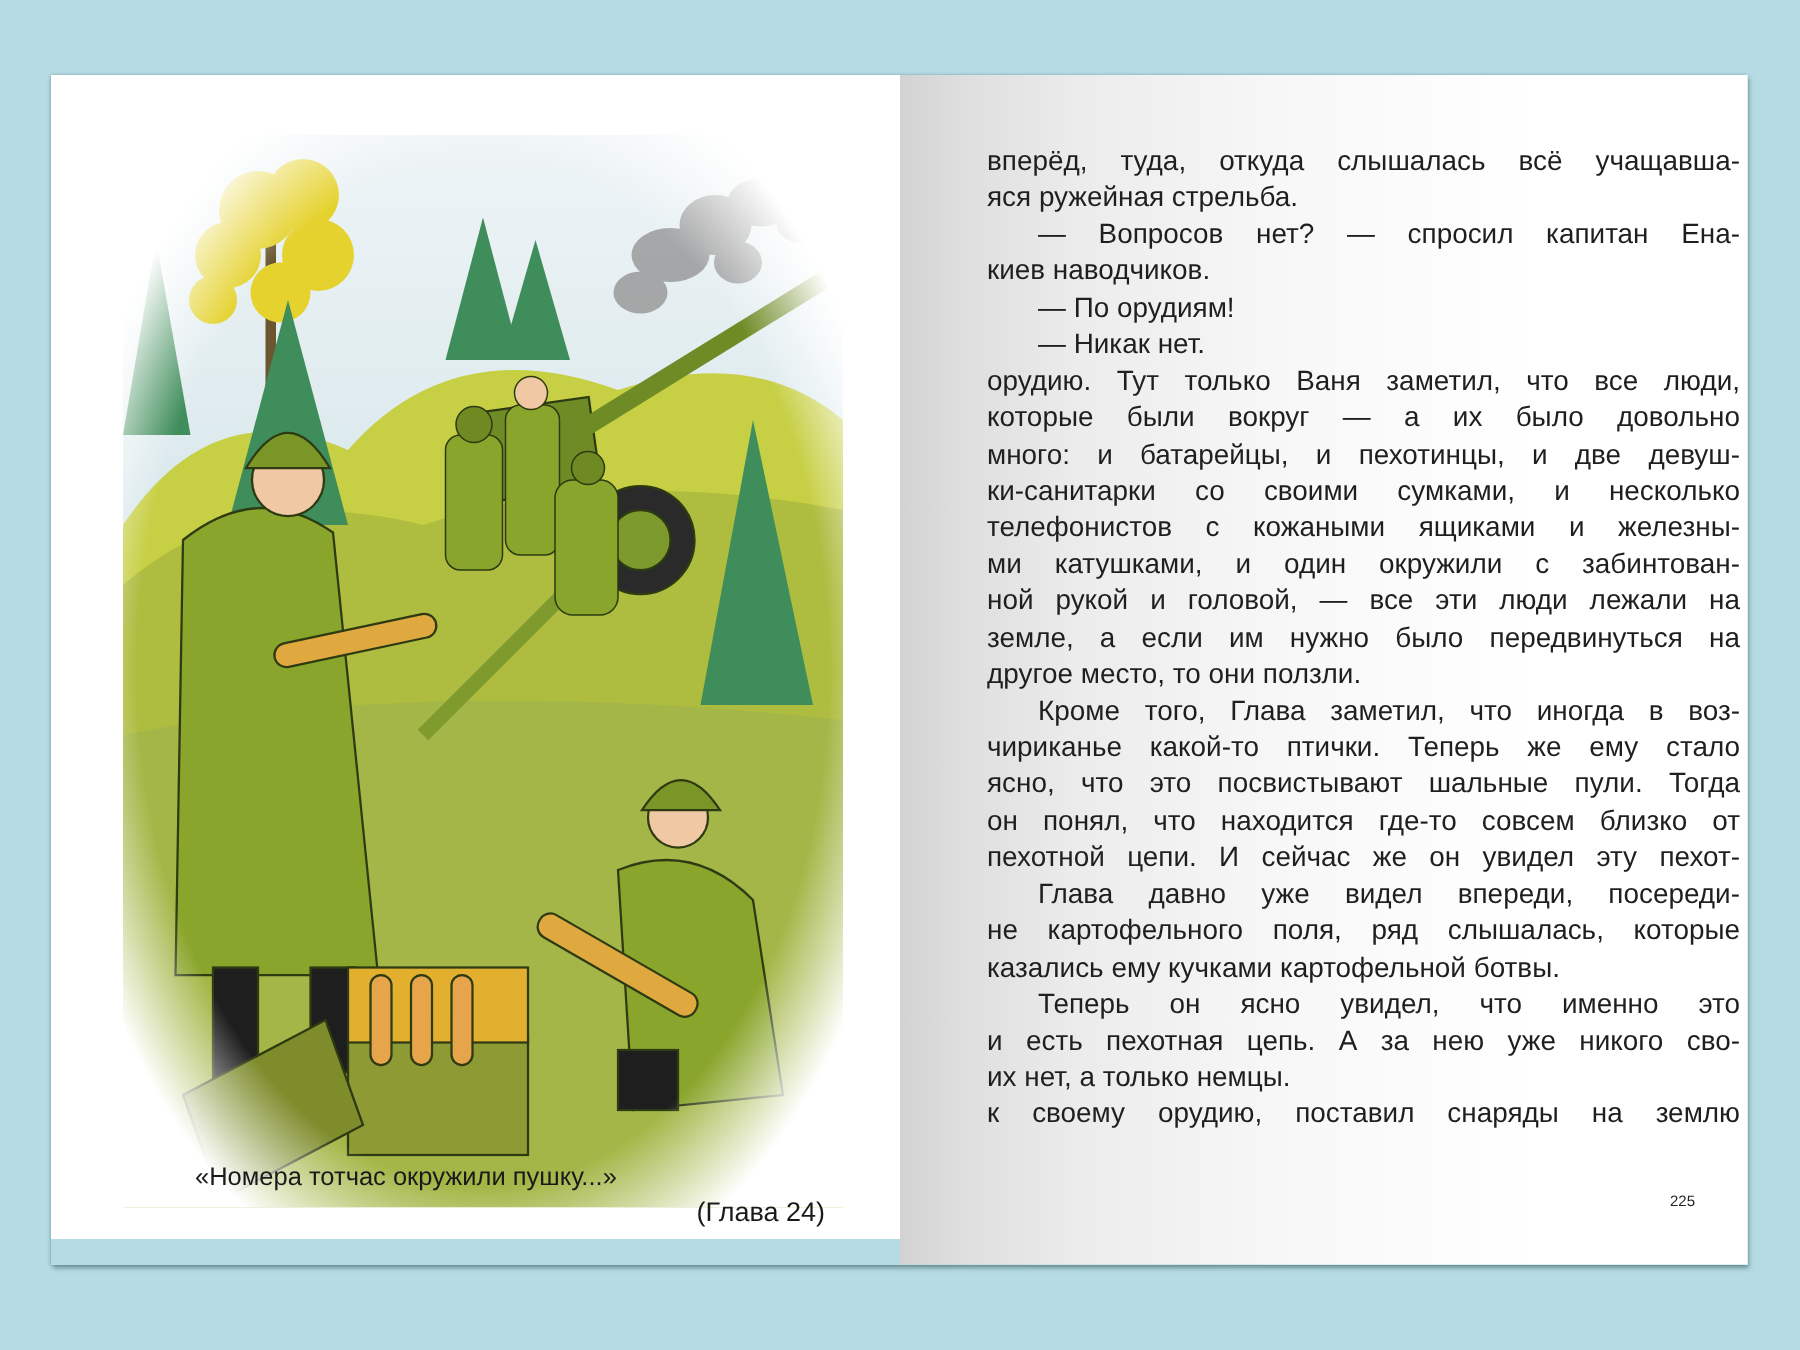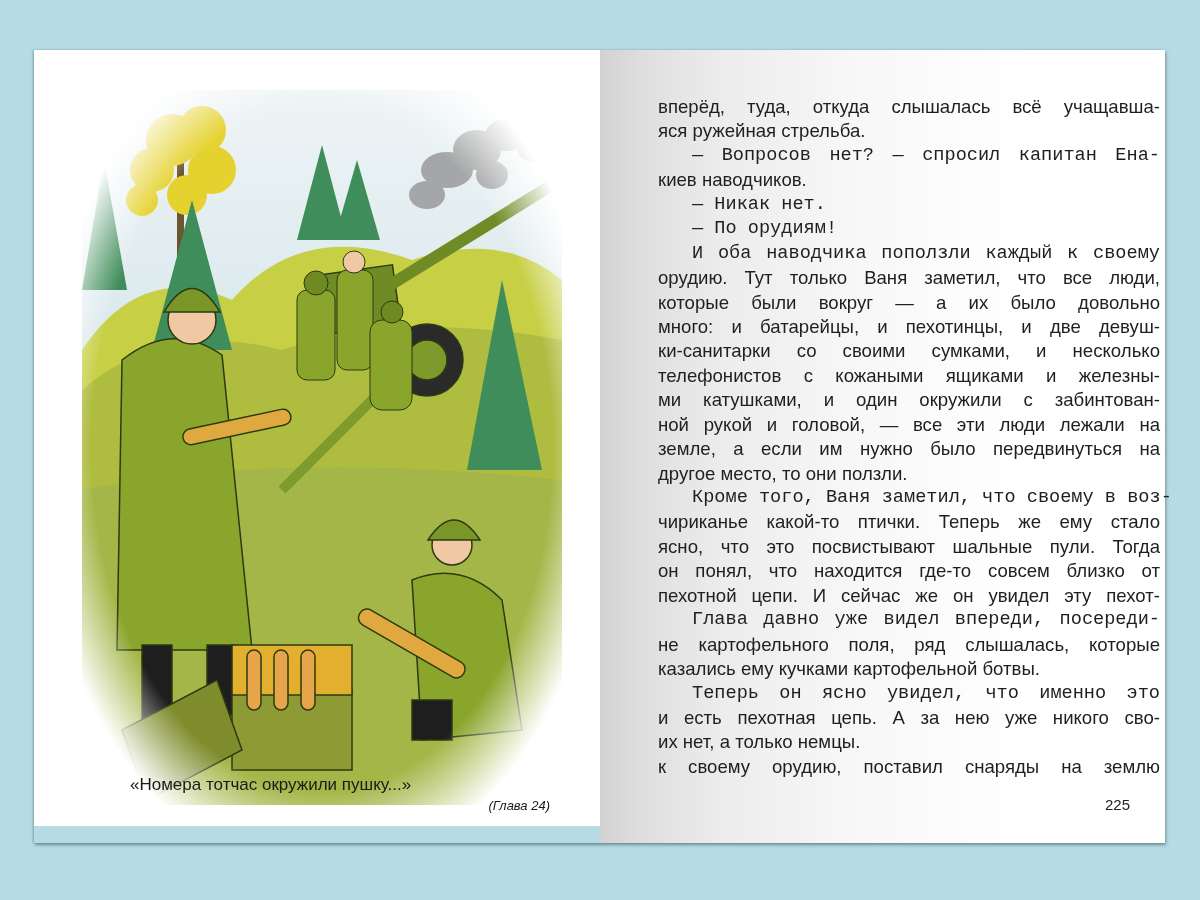--- a/index.html
+++ b/index.html
@@ -22,31 +22,31 @@
     background: linear-gradient(to right, #d2d2d2 0px, #dedede 40px, #ececec 120px, #f7f7f7 250px, #ffffff 420px);
   }
   .illustration {
     position: absolute; left: 48px; top: 40px; width: 480px; height: 715px;
   }
   .illustration svg { width: 100%; height: 100%; display: block; }
   .caption {
     position: absolute; left: 96px; top: 725px; font-size: 17px; color: #1a1a1a;
   }
   .chapter {
-    position: absolute; right: 50px; top: 748px; font-size: 13px; font-style: italic; color: #1a1a1a;
+    position: absolute; right: 50px; top: 748px; font-size: 18px; color: #1a1a1a;
   }
   .text {
     position: absolute; left: 58px; top: 45px; width: 502px;
     font-size: 18.6px; line-height: 24.45px; color: #1f1f1f;
   }
   .line { display: block; white-space: nowrap; text-align: justify; text-align-last: justify; height: 24.45px; }
   .line.end { text-align-last: left; }
-  .line.indent { padding-left: 34px; font-family: Liberation Mono, monospace; }
+  .line.indent { padding-left: 34px; }
   .page-number {
-    position: absolute; right: 35px; top: 746px; font-size: 15px; color: #222;
+    position: absolute; right: 35px; top: 746px; font-size: 10px; color: #222;
   }
 </style>
 </head>
 <body>
 
 <div class="book">
 
   <div class="page-left">
     <div class="illustration">
       <svg viewBox="0 0 480 715" xmlns="http://www.w3.org/2000/svg" preserveAspectRatio="none">
@@ -143,33 +143,32 @@
     <div class="caption">«Номера тотчас окружили пушку...»</div>
     <div class="chapter">(Глава 24)</div>
   </div>
 
   <div class="page-right">
     <div class="text" id="text-block">
         <span class="line">вперёд, туда, откуда слышалась всё учащавша-</span>
         <span class="line end">яся ружейная стрельба.</span>
         <span class="line indent">— Вопросов нет? — спросил капитан Ена-</span>
         <span class="line end">киев наводчиков.</span>
+        <span class="line indent end">— По орудиям!</span>
         <span class="line indent end">— Никак нет.</span>
-        <span class="line indent end">— По орудиям!</span>
-        <span class="line indent">И оба наводчика поползли каждый к своему</span>
         <span class="line">орудию. Тут только Ваня заметил, что все люди,</span>
         <span class="line">которые были вокруг — а их было довольно</span>
         <span class="line">много: и батарейцы, и пехотинцы, и две девуш-</span>
         <span class="line">ки-санитарки со своими сумками, и несколько</span>
         <span class="line">телефонистов с кожаными ящиками и железны-</span>
         <span class="line">ми катушками, и один окружили с забинтован-</span>
         <span class="line">ной рукой и головой, — все эти люди лежали на</span>
         <span class="line">земле, а если им нужно было передвинуться на</span>
         <span class="line end">другое место, то они ползли.</span>
-        <span class="line indent">Кроме того, Ваня заметил, что своему в воз-</span>
+        <span class="line indent">Кроме того, Глава заметил, что иногда в воз-</span>
         <span class="line">чириканье какой-то птички. Теперь же ему стало</span>
         <span class="line">ясно, что это посвистывают шальные пули. Тогда</span>
         <span class="line">он понял, что находится где-то совсем близко от</span>
         <span class="line">пехотной цепи. И сейчас же он увидел эту пехот-</span>
         <span class="line indent">Глава давно уже видел впереди, посереди-</span>
         <span class="line">не картофельного поля, ряд слышалась, которые</span>
         <span class="line end">казались ему кучками картофельной ботвы.</span>
         <span class="line indent">Теперь он ясно увидел, что именно это</span>
         <span class="line">и есть пехотная цепь. А за нею уже никого сво-</span>
         <span class="line end">их нет, а только немцы.</span>

